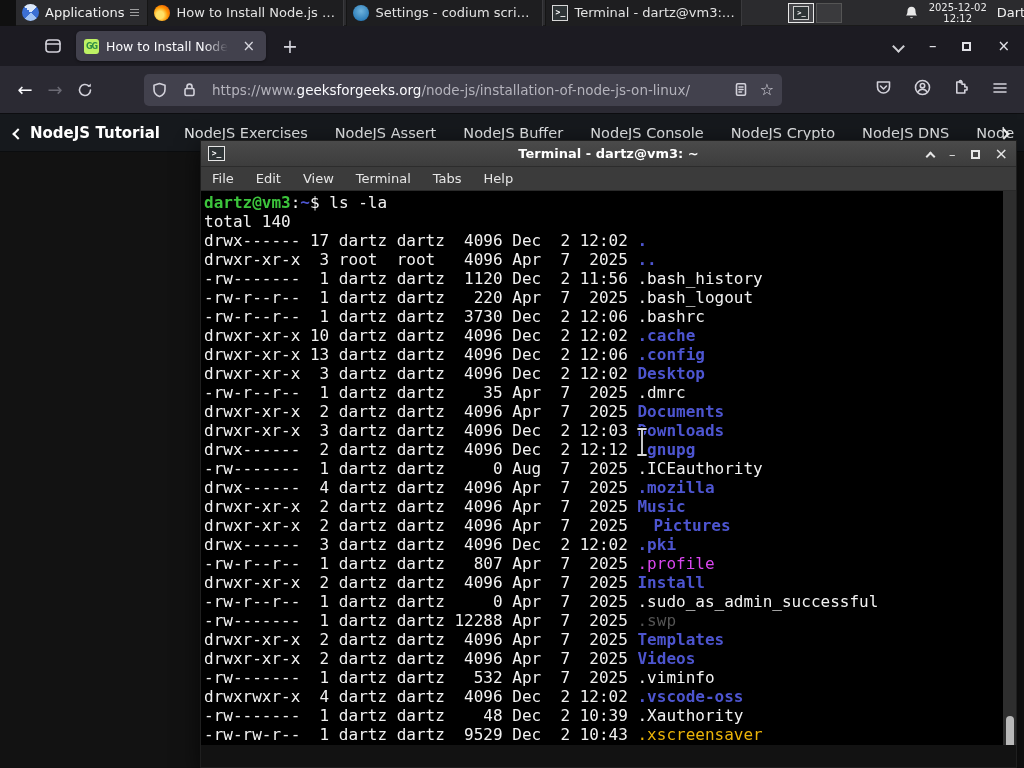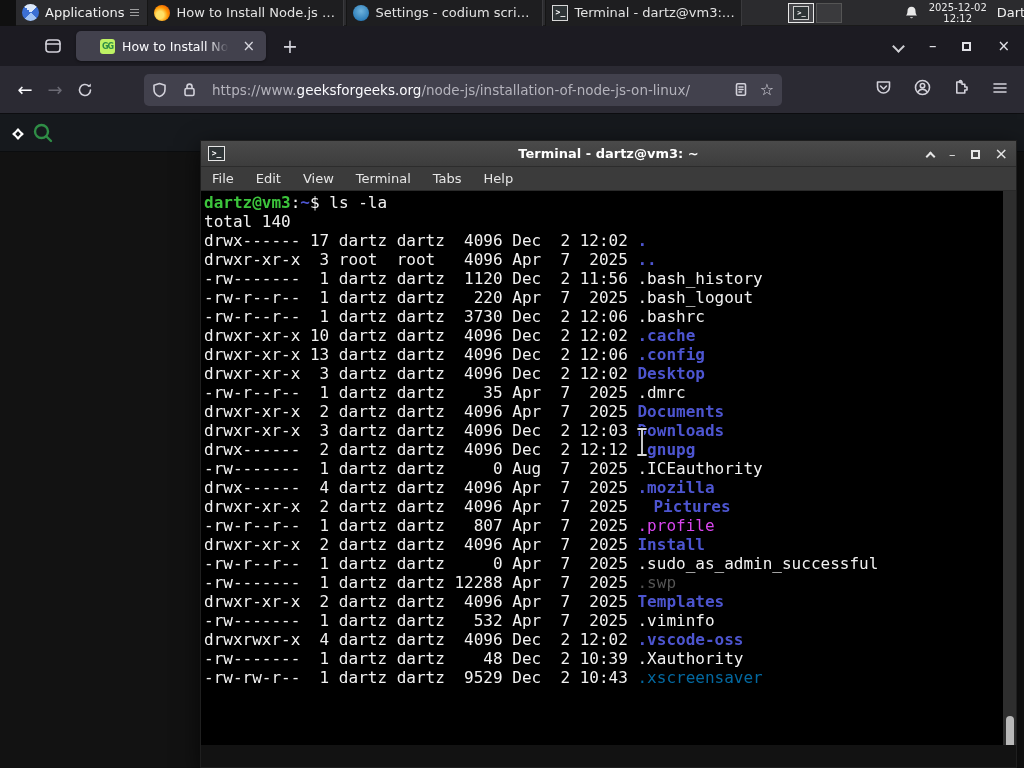--- a/index.html
+++ b/index.html
@@ -34,21 +34,21 @@
   
   .ff-window { position:absolute; left:0; top:26px; width:1024px; height:742px; background:#1c1b22; z-index:1; }
   .tabbar { position:absolute; left:0; top:0; width:1024px; height:40px; background:#1c1b22; display:flex; align-items:center; }
   .ffview-btn { width:30px; height:26px; margin-left:38px; display:flex; align-items:center; justify-content:center; border-radius:4px; }
   .tab { position:relative; display:flex; align-items:center; gap:7px; width:190px; height:30px; margin-left:8px;
     background:#42414d; border-radius:5px; padding:0 8px; color:#fbfbfe; font-size:12.5px; box-shadow:0 1px 3px rgba(0,0,0,.4); }
   .tab .label { flex:1; white-space:nowrap; overflow:hidden;
     -webkit-mask-image:linear-gradient(to right, #000 78%, transparent 97%);
             mask-image:linear-gradient(to right, #000 78%, transparent 97%); }
   .tab .close { color:#d6d6de; font-size:15px; line-height:1; padding:1px 3px; border-radius:3px; }
-  .favicon-gg { width:15px; height:15px; flex:0 0 15px; border-radius:3px; background:#bef264; color:#2f8d46; font:bold 8px "DejaVu Sans", sans-serif; display:flex; align-items:center; justify-content:center; letter-spacing:-1px;margin-left:16px; }
+  .favicon-gg { width:15px; height:15px; flex:0 0 15px; border-radius:3px; background:#bef264; color:#2f8d46; font:bold 8px "DejaVu Sans", sans-serif; display:flex; align-items:center; justify-content:center; letter-spacing:-1px; }
   .newtab-btn { color:#d6d6de; font-size:19px; margin-left:10px; padding:0 6px; }
   .tab-right { margin-left:auto; display:flex; align-items:center; gap:26px; padding-right:14px; color:#d6d6de; }
   .chev { width:9px; height:9px; border-right:2px solid #cfcfd4; border-bottom:2px solid #cfcfd4; transform:rotate(45deg); display:inline-block; }
   .winbtn { font-size:15px; color:#e0e0e6; line-height:1; }
   .maxbox { width:9px; height:9px; border:2px solid #e0e0e6; display:inline-block; }
 
   .toolbar { position:absolute; left:0; top:40px; width:1024px; height:48px; background:#2b2a33; display:flex; align-items:center; border-bottom:1px solid #0d0d10; }
   .navbtn { width:30px; height:30px; display:flex; align-items:center; justify-content:center; color:#fbfbfe; font-size:18px; border-radius:4px; }
   .navbtn.back { margin-left:10px; }
   .navbtn.fwd { color:#6b6a74; }
@@ -175,20 +175,30 @@
         <span>
           <svg width="16" height="14" viewBox="0 0 16 14">
               <path class="s" d="M2 3h12M2 7h12M2 11h12"></path>
             </svg>
         </span>
       </div>
     </div>
 
     <div class="gfg-nav">
       <span class="gfg-back"><span class="chev-l"></span></span>
+      <div class="gfg-links">
+          <span class="gfg-link first">NodeJS Tutorial</span>
+          <span class="gfg-link">NodeJS Exercises</span>
+          <span class="gfg-link">NodeJS Assert</span>
+          <span class="gfg-link">NodeJS Buffer</span>
+          <span class="gfg-link">NodeJS Console</span>
+          <span class="gfg-link">NodeJS Crypto</span>
+          <span class="gfg-link">NodeJS DNS</span>
+          <span class="gfg-link" style="margin-right: 2px;">Node</span>
+        </div>
       <span class="gfg-back" style="margin-left:-16px;"><span class="chev-r"></span></span>
       <svg class="gfg-search" viewBox="0 0 22 22">
         <circle cx="9.5" cy="9.5" r="6.5" fill="none" stroke="#2f8d46" stroke-width="2.4"></circle>
         <path d="M14.5 14.5 L19 19" stroke="#2f8d46" stroke-width="2.4" stroke-linecap="round"></path>
       </svg>
 
     </div>
 
     <div class="page-content"></div>
   </div>
@@ -227,30 +237,33 @@
           <div class="term-line"><span>-rw-r--r--  1 dartz dartz  3730 Dec  2 12:06 </span><span style="color: rgb(242, 242, 242);">.bashrc</span></div>
           <div class="term-line"><span>drwxr-xr-x 10 dartz dartz  4096 Dec  2 12:02 </span><span style="color: rgb(77, 85, 208); font-weight: bold;">.cache</span></div>
           <div class="term-line"><span>drwxr-xr-x 13 dartz dartz  4096 Dec  2 12:06 </span><span style="color: rgb(77, 85, 208); font-weight: bold;">.config</span></div>
           <div class="term-line"><span>drwxr-xr-x  3 dartz dartz  4096 Dec  2 12:02 </span><span style="color: rgb(77, 85, 208); font-weight: bold;">Desktop</span></div>
           <div class="term-line"><span>-rw-r--r--  1 dartz dartz    35 Apr  7  2025 </span><span style="color: rgb(242, 242, 242);">.dmrc</span></div>
           <div class="term-line"><span>drwxr-xr-x  2 dartz dartz  4096 Apr  7  2025 </span><span style="color: rgb(77, 85, 208); font-weight: bold;">Documents</span></div>
           <div class="term-line"><span>drwxr-xr-x  3 dartz dartz  4096 Dec  2 12:03 </span><span style="color: rgb(77, 85, 208); font-weight: bold;">Downloads</span></div>
           <div class="term-line"><span>drwx------  2 dartz dartz  4096 Dec  2 12:12 </span><span style="color: rgb(77, 85, 208); font-weight: bold;">.gnupg</span></div>
           <div class="term-line"><span>-rw-------  1 dartz dartz     0 Aug  7  2025 </span><span style="color: rgb(242, 242, 242);">.ICEauthority</span></div>
           <div class="term-line"><span>drwx------  4 dartz dartz  4096 Apr  7  2025 </span><span style="color: rgb(77, 85, 208); font-weight: bold;">.mozilla</span></div>
+          <div class="term-line"><span>drwxr-xr-x  2 dartz dartz  4096 Apr  7  2025 </span><span style="color: rgb(77, 85, 208); font-weight: bold;">Music</span></div>
           <div class="term-line"><span>drwxr-xr-x  2 dartz dartz  4096 Apr  7  2025 </span><span style="color: rgb(77, 85, 208); font-weight: bold; padding-left: 16px;">Pictures</span></div>
+          <div class="term-line"><span>drwx------  3 dartz dartz  4096 Dec  2 12:02 </span><span style="color: rgb(77, 85, 208); font-weight: bold;">.pki</span></div>
           <div class="term-line"><span>-rw-r--r--  1 dartz dartz   807 Apr  7  2025 </span><span style="color: #d946ef;">.profile</span></div>
           <div class="term-line"><span>drwxr-xr-x  2 dartz dartz  4096 Apr  7  2025 </span><span style="color: rgb(77, 85, 208); font-weight: bold;">Install</span></div>
           <div class="term-line"><span>-rw-r--r--  1 dartz dartz     0 Apr  7  2025 </span><span style="color: rgb(242, 242, 242);">.sudo_as_admin_successful</span></div>
           <div class="term-line"><span>-rw-------  1 dartz dartz 12288 Apr  7  2025 </span><span style="color: rgb(85, 85, 85);">.swp</span></div>
           <div class="term-line"><span>drwxr-xr-x  2 dartz dartz  4096 Apr  7  2025 </span><span style="color: rgb(77, 85, 208); font-weight: bold;">Templates</span></div>
+          <div class="term-line"><span>drwxr-xr-x  2 dartz dartz  4096 Apr  7  2025 </span><span style="color: rgb(77, 85, 208); font-weight: bold;">Videos</span></div>
           <div class="term-line"><span>-rw-------  1 dartz dartz   532 Apr  7  2025 </span><span style="color: rgb(242, 242, 242);">.viminfo</span></div>
           <div class="term-line"><span>drwxrwxr-x  4 dartz dartz  4096 Dec  2 12:02 </span><span style="color: rgb(77, 85, 208); font-weight: bold;">.vscode-oss</span></div>
           <div class="term-line"><span>-rw-------  1 dartz dartz    48 Dec  2 10:39 </span><span style="color: rgb(242, 242, 242);">.Xauthority</span></div>
-          <div class="term-line"><span>-rw-rw-r--  1 dartz dartz  9529 Dec  2 10:43 </span><span style="color: #0369a1;">.xscreensaver</span></div>
+          <div class="term-line"><span>-rw-rw-r--  1 dartz dartz  9529 Dec  2 10:43 </span><span style="color: #eab308;">.xscreensaver</span></div>
         </div>
       <div class="term-scrollbar">
         <div class="term-thumb"></div>
       </div>
     </div>
     <svg class="ibeam" width="14" height="30" viewBox="0 0 14 30">
       <path d="M3 2h8M7 2v26M3 28h8" stroke="#000" stroke-width="4" fill="none" stroke-linecap="round"></path>
       <path d="M3 2h8M7 2v26M3 28h8" stroke="#dcdcdc" stroke-width="1.8" fill="none" stroke-linecap="round"></path>
     </svg>
   </div>

